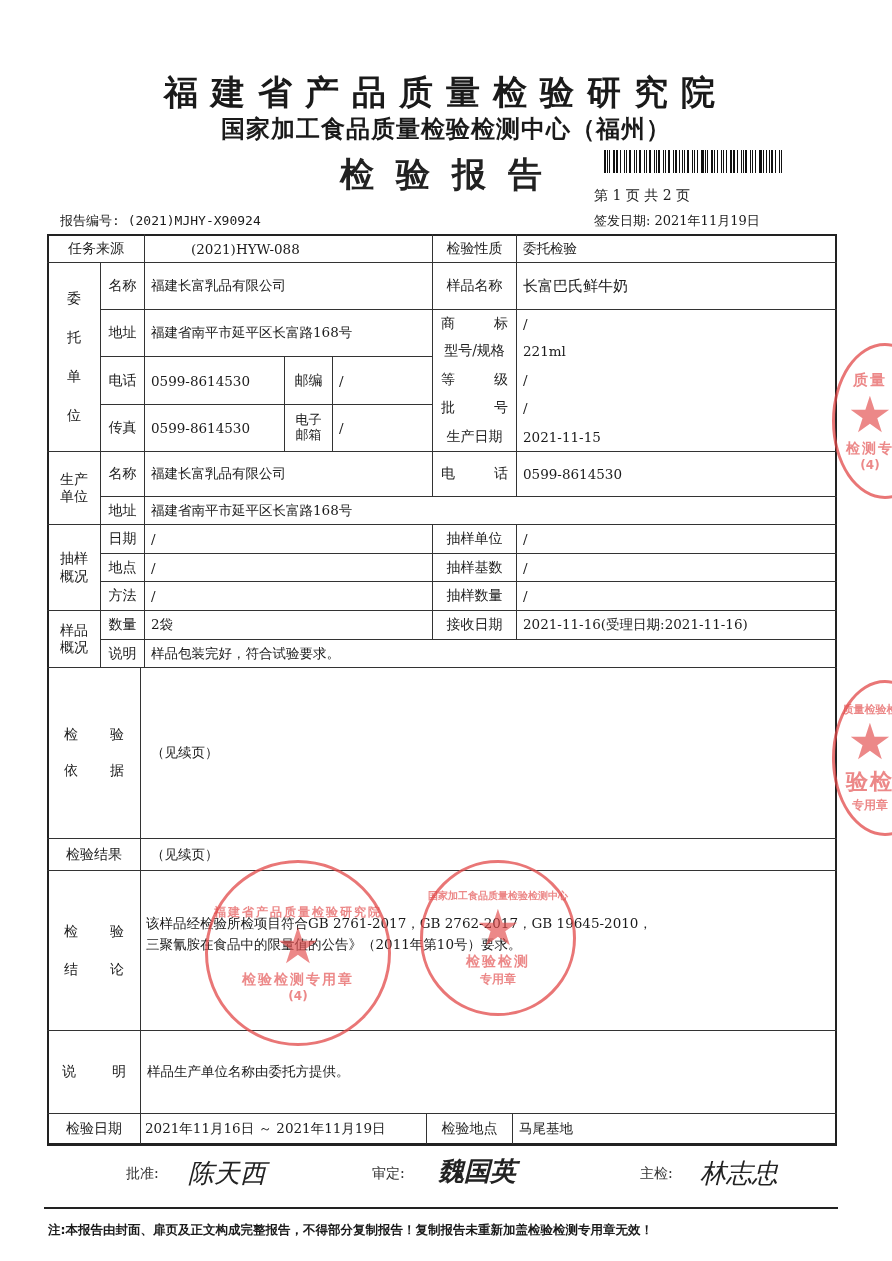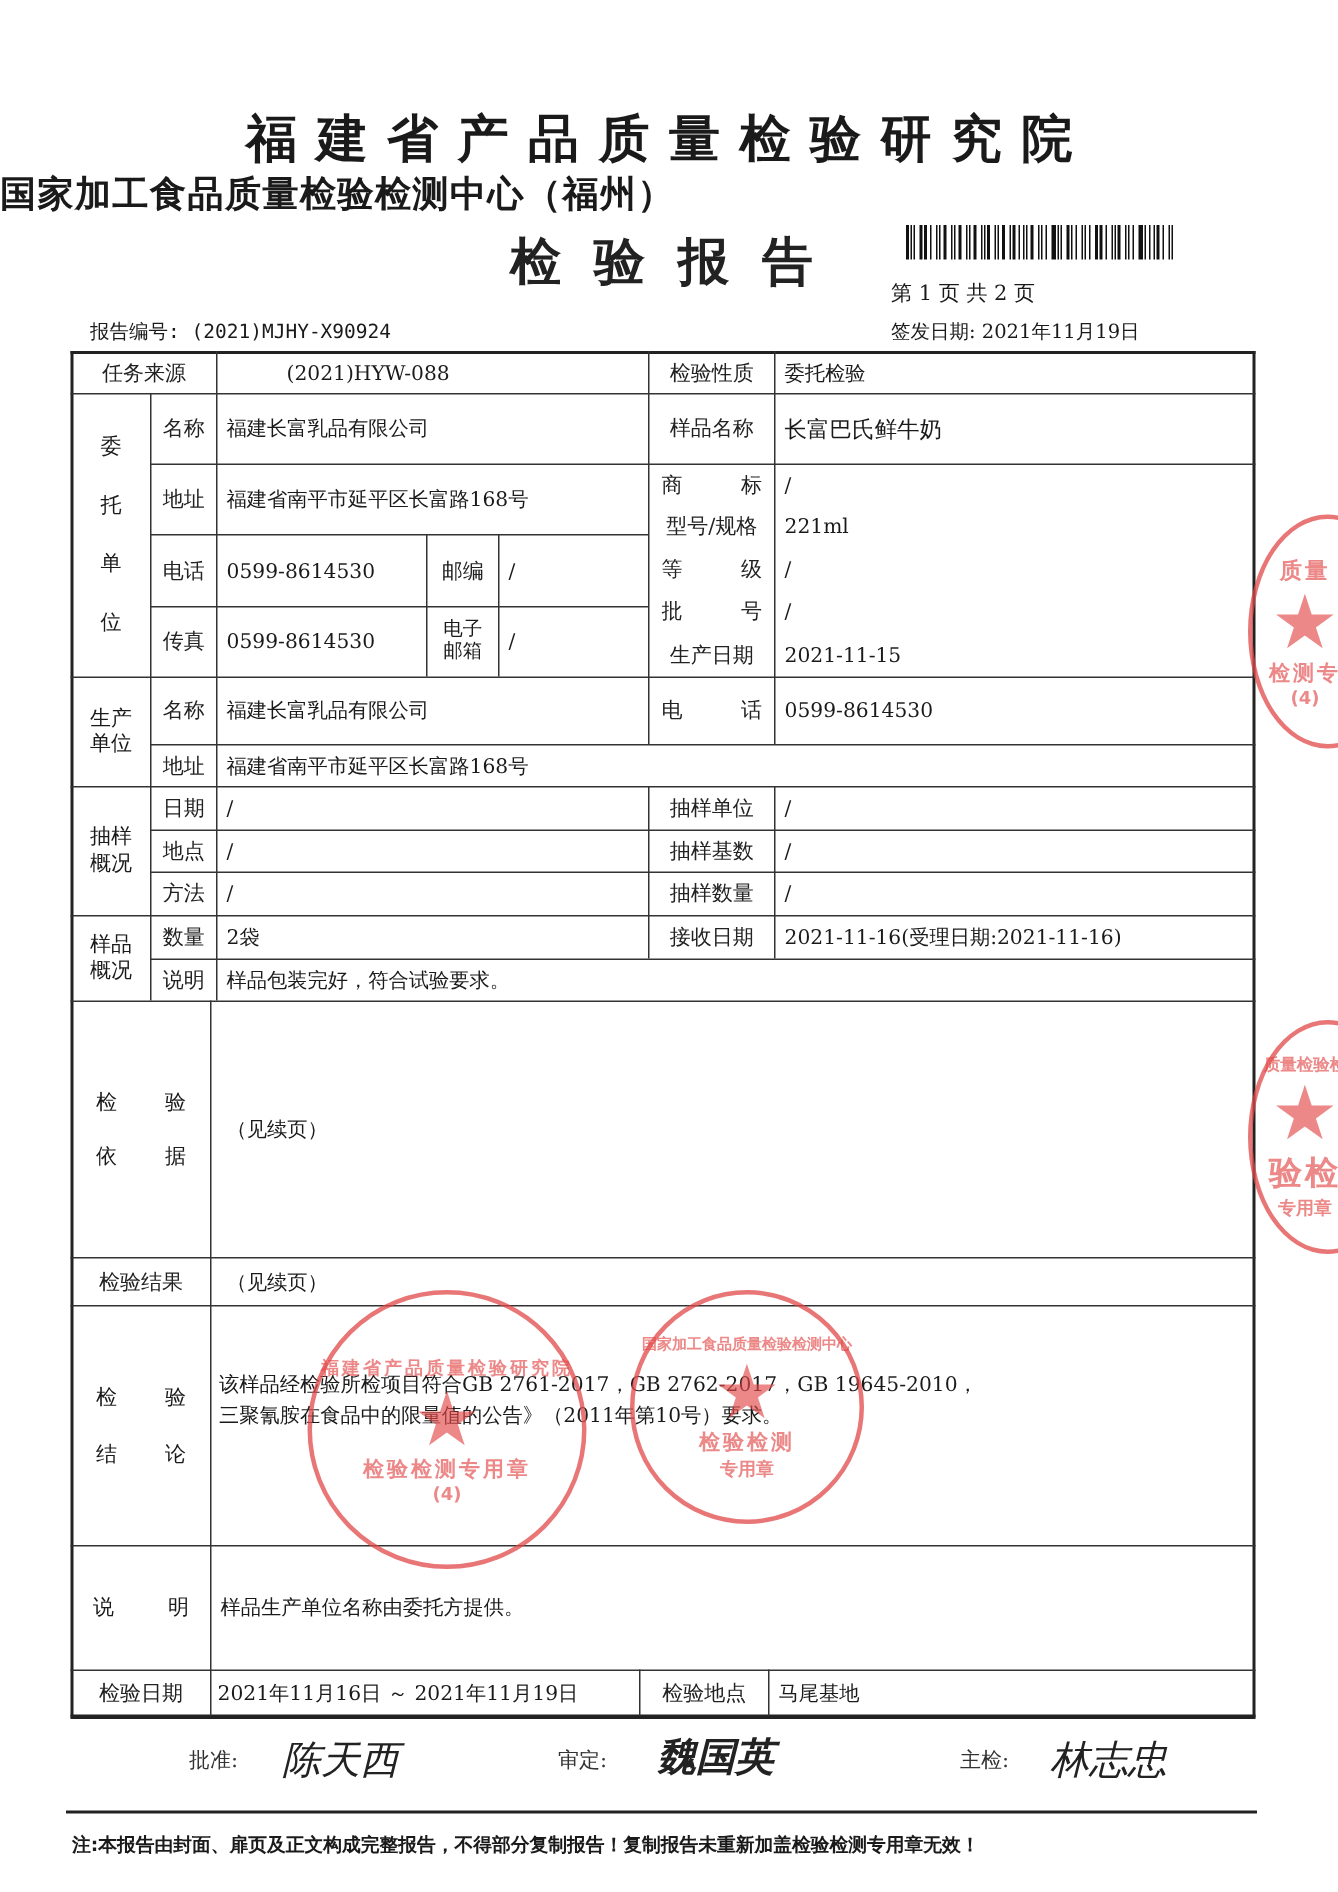--- a/index.html
+++ b/index.html
@@ -1,21 +1,21 @@
 <!DOCTYPE html>
 <html><head>
 <meta charset="utf-8">
 <style>
   html, body { margin:0; padding:0; background:#ffffff; }
   body { width:892px; height:1261px; position:relative; overflow:hidden;
          font-family:"DejaVu Serif","Liberation Serif",serif; color:#1a1a1a; }
   .abs { position:absolute; }
   .title1 { left:0; width:892px; top:70px; text-align:center; font-size:34px; font-weight:bold;
             letter-spacing:13px; font-family:"DejaVu Sans","Liberation Sans",sans-serif; }
-  .title2 { left:0; width:892px; top:113px; font-size:24px; font-weight:bold;
+  .title2 { left:0; width:892px; top:113px; text-align:center; font-size:24px; font-weight:bold;
             font-family:"DejaVu Sans","Liberation Sans",sans-serif; letter-spacing:1px; }
   .title3 { left:340px; top:152px; font-size:34px; font-weight:bold; letter-spacing:22px;
             font-family:"DejaVu Sans","Liberation Sans",sans-serif; color:#222; }
   .barcode { left:604px; top:150px; width:180px; height:23px; display:flex; align-items:stretch; }
   .barcode span { display:block; background:#111; height:100%; }
   .pageinfo { left:594px; top:187px; font-size:14px; }
   .reportno { left:60px; top:212px; font-size:13px; font-family:"DejaVu Sans Mono","Liberation Mono",monospace; }
   .issuedate { left:594px; top:212px; font-size:13px; }
   .line { position:absolute; background:#333; }
   .h { height:1.4px; }

